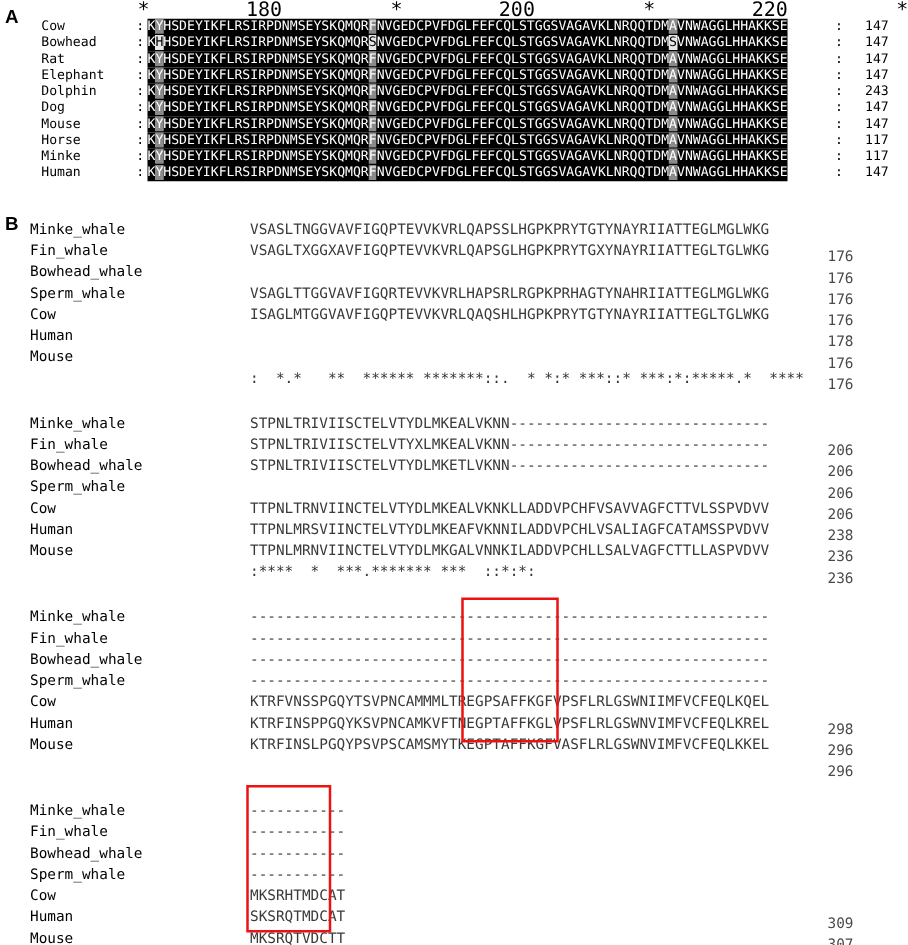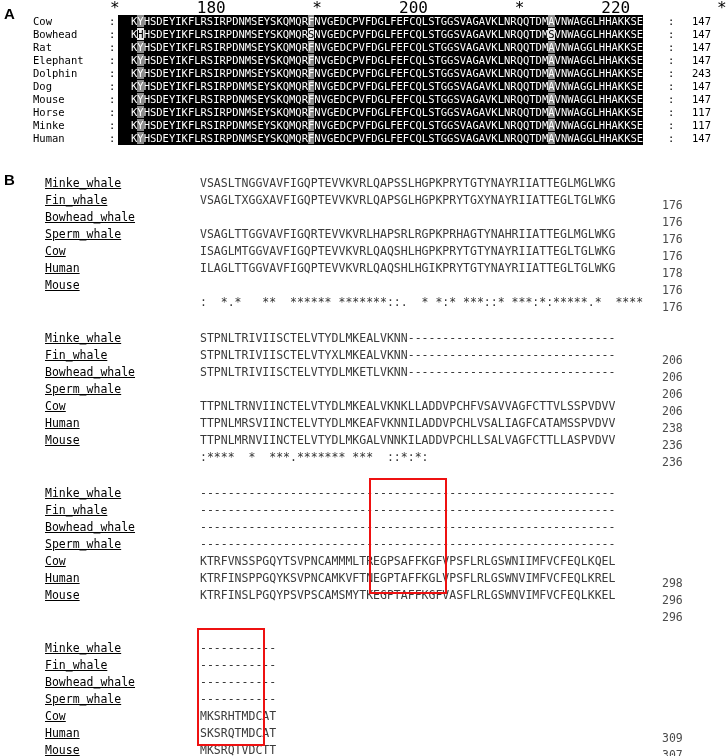--- a/index.html
+++ b/index.html
@@ -76,21 +76,20 @@
     position: absolute;
     left: 118px;
     top: 0;
     height: 13px;
     background: #000000;
     white-space: pre;
     font-family: "DejaVu Sans Mono", monospace;
     font-size: 10.5px;
     line-height: 13px;
     color: #ffffff;
-    padding-left: 13px;
   }
   .a-seqbox span { display: inline; }
   .a-hl-gray {
     background: #8a8a8a;
     color: #ffffff;
   }
   .a-hl-white {
     background: #e8e8e8;
     color: #000000;
   }
@@ -128,24 +127,23 @@
   .b-line {
     position: relative;
     height: 17px;
     white-space: pre;
     font-family: "DejaVu Sans Mono", monospace;
     font-size: 11.5px;
     line-height: 17px;
   }
   .b-name {
     position: absolute;
-    left: 45px;
-    top: 0;
-    color: #000;
-    text-decoration: underline;
+    left: 24px;
+    top: 0;
+    color: #000;
   }
   .b-seq {
     position: absolute;
     left: 200px;
     top: 0;
     color: #3a3a3a;
   }
   .b-count {
     position: absolute;
     left: 662px;
@@ -266,21 +264,21 @@
 
 <div id="panel-b">
   <div class="panel-letter" id="panel-letter-b" style="left:4px;top:7px;">B</div>
   <div id="panel-b-blocks">
       <div class="b-block" style="position: absolute; left: 0px; top: 10px; width: 726px;">
         <div class="b-line"><span class="b-name">Minke_whale</span><span class="b-seq">VSASLTNGGVAVFIGQPTEVVKVRLQAPSSLHGPKPRYTGTYNAYRIIATTEGLMGLWKG</span><span class="b-count">176</span></div>
         <div class="b-line"><span class="b-name">Fin_whale</span><span class="b-seq">VSAGLTXGGXAVFIGQPTEVVKVRLQAPSGLHGPKPRYTGXYNAYRIIATTEGLTGLWKG</span><span class="b-count">176</span></div>
         <div class="b-line"><span class="b-name">Bowhead_whale</span><span class="b-count">176</span></div>
         <div class="b-line"><span class="b-name">Sperm_whale</span><span class="b-seq">VSAGLTTGGVAVFIGQRTEVVKVRLHAPSRLRGPKPRHAGTYNAHRIIATTEGLMGLWKG</span><span class="b-count">176</span></div>
         <div class="b-line"><span class="b-name">Cow</span><span class="b-seq">ISAGLMTGGVAVFIGQPTEVVKVRLQAQSHLHGPKPRYTGTYNAYRIIATTEGLTGLWKG</span><span class="b-count">178</span></div>
-        <div class="b-line"><span class="b-name">Human</span><span class="b-seq">ILAGLTTGGVAVFIGQPTEVVKVRLQAQSHLHGIKPRYTGTYNAYRIIATTEGLTGLWKG</span><span class="b-count">176</span></div>
+        <div class="b-line"><span class="b-name">Human</span><span class="b-count">176</span></div>
         <div class="b-line"><span class="b-name">Mouse</span><span class="b-count">176</span></div>
         <div class="b-consensus"><span class="b-seq">:  *.*   **  ****** *******::.  * *:* ***::* ***:*:*****.*  ****</span></div>
       </div>
       <div class="b-block" style="position: absolute; left: 0px; top: 165px; width: 726px;">
         <div class="b-line"><span class="b-name">Minke_whale</span><span class="b-seq">STPNLTRIVIISCTELVTYDLMKEALVKNN------------------------------</span><span class="b-count">206</span></div>
         <div class="b-line"><span class="b-name">Fin_whale</span><span class="b-seq">STPNLTRIVIISCTELVTYXLMKEALVKNN------------------------------</span><span class="b-count">206</span></div>
         <div class="b-line"><span class="b-name">Bowhead_whale</span><span class="b-seq">STPNLTRIVIISCTELVTYDLMKETLVKNN------------------------------</span><span class="b-count">206</span></div>
         <div class="b-line"><span class="b-name">Sperm_whale</span><span class="b-count">206</span></div>
         <div class="b-line"><span class="b-name">Cow</span><span class="b-seq">TTPNLTRNVIINCTELVTYDLMKEALVKNKLLADDVPCHFVSAVVAGFCTTVLSSPVDVV</span><span class="b-count">238</span></div>
         <div class="b-line"><span class="b-name">Human</span><span class="b-seq">TTPNLMRSVIINCTELVTYDLMKEAFVKNNILADDVPCHLVSALIAGFCATAMSSPVDVV</span><span class="b-count">236</span></div>

